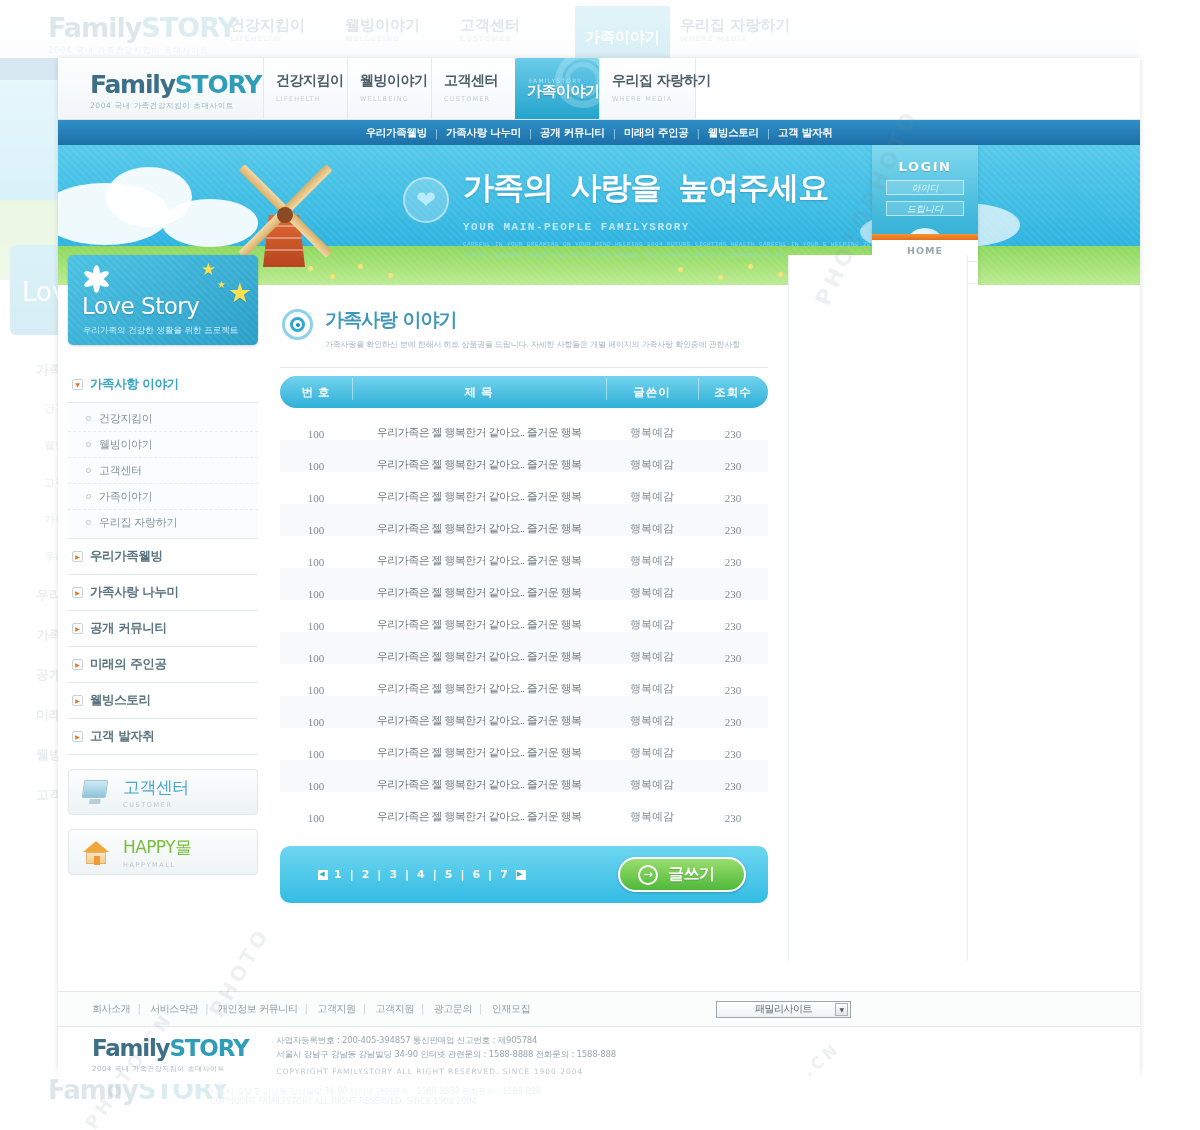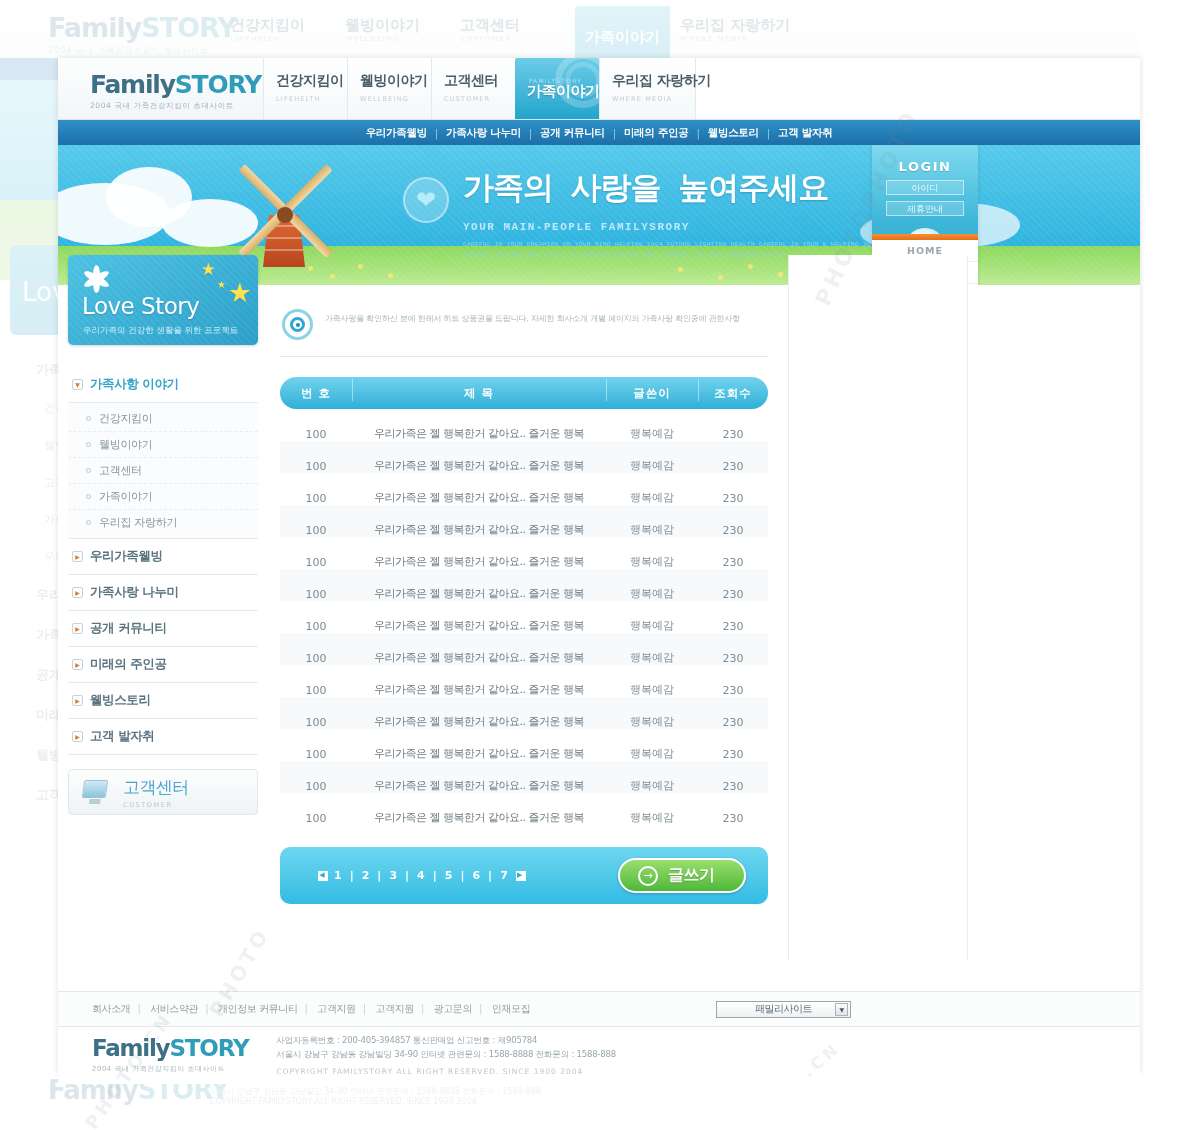--- a/index.html
+++ b/index.html
@@ -144,21 +144,21 @@
   
   .loginbox {
     position:absolute; right:162px; top:0; width:106px; height:176px;
     background:linear-gradient(#7fd9ee,#3cb5d8 45%,#2aa3c9);
     box-shadow:0 0 4px rgba(0,0,0,.12); text-align:center; padding-top:14px; overflow:hidden;
   }
   .loginbox .ttl { color:#ffffff; font-size:13px; font-weight:bold; letter-spacing:1.5px;
                    text-shadow:0 1px 1px rgba(0,0,0,.2); }
   .loginbox .fld { width:78px; height:15px; margin:6px auto 0; background:rgba(255,255,255,.16);
                    border:1px solid rgba(255,255,255,.55); color:#e8fbff; font-size:9px;
-                   line-height:14px; cursor:text; }
+                   line-height:14px; cursor:text;font-style:italic; }
   .loginbox .inbtn {
     width:42px; height:42px; border-radius:50%; margin:12px auto 0;
     background:radial-gradient(circle at 35% 30%, #ffffff, #cfeef8 45%, #7fc9e0);
     color:#3d7f96; font-size:17px; font-weight:bold; line-height:42px; cursor:pointer;
     box-shadow:0 2px 3px rgba(0,0,0,.15);
   }
   .orangebar { position:absolute; right:162px; top:176px; width:106px; height:6px;
                background:linear-gradient(#f79133,#e2701a); }
   .rightmenu { position:absolute; right:162px; top:182px; width:106px; }
   .rightmenu div {
@@ -253,21 +253,21 @@
   .selbox {
     width:70px; height:17px; border:1px solid #9aa7ad; background:linear-gradient(#ffffff,#eef1f2);
     font-size:10px; color:#55676f; display:flex; align-items:center; justify-content:space-between;
     padding:0 2px 0 8px; cursor:pointer; letter-spacing:-0.5px;
   }
   .selbox .ar { width:13px; height:13px; background:linear-gradient(#fcfcfc,#dfe4e6);
                 border:1px solid #a9b4b9; display:flex; align-items:center; justify-content:center;
                 font-size:6px; color:#4a5a61; }
   .srch-input { width:120px; height:17px; border:1px solid #b6c4ca; background:#ffffff; cursor:text; }
 
-  .tbl { margin-top:20px; }
+  .tbl { margin-top:8px;font-family:Liberation Serif, serif; }
   .tbl .thead {
     height:32px; border-radius:16px; display:flex; align-items:center; color:#ffffff;
     font-size:11.5px; font-weight:bold; letter-spacing:1px;
     background:linear-gradient(#72d2ec,#2fb0d8);
   }
   .tbl .thead .c { text-align:center; position:relative; }
   .tbl .thead .c + .c:before { content:""; position:absolute; left:0; top:-7px; height:22px;
                                width:1px; background:rgba(255,255,255,.45);}
   .c-no { width:72px; } .c-ti { flex:1; } .c-au { width:92px; } .c-hi { width:70px; }
   .tbl .row { display:flex; align-items:flex-end; height:32px; font-size:11px; color:#7e8d94; }
@@ -459,21 +459,21 @@
     </div>
     <div class="hero-text">
       <div class="t1">가족의 사랑을 높여주세요</div>
       <div class="t2">YOUR MAIN-PEOPLE FAMILYSRORY</div>
       <div class="t3">CAREFUL IN YOUR DREAMING  ON YOUR MIND HELPING 2004 FUTURE LIGHTING HEALTH CAREFUL IN YOUR E HELPING 2004 FUTURE LIGHTING HEALT FULL MY COUNTRY HAVING FEEL CAREFUL IN YOUR DREAMING  SA YO</div>
     </div>
 
     <div class="loginbox">
       <div class="ttl">LOGIN</div>
       <div class="fld">아이디</div>
-      <div class="fld">제휴안내</div>
+      <div class="fld">드립니다</div>
       <div class="inbtn">IN</div>
     </div>
   </div>
 
   <div class="orangebar"></div>
   <div class="rightmenu">
     <div>HOME</div>
     <div>SITEMAP</div>
     <div>CONTACT US</div>
     <div>COMPANY</div>
@@ -558,31 +558,42 @@
 
       <div class="bannerbtn cs">
         <div class="ic">
             <span class="mon"></span>
           </div>
         <div class="txt">
           <div class="ko">고객센터</div>
           <div class="en">CUSTOMER</div>
         </div>
       </div>
+      <div class="bannerbtn hm">
+        <div class="ic">
+            <span class="house"></span>
+            <span class="hb"></span>
+          </div>
+        <div class="txt">
+          <div class="ko">HAPPY몰</div>
+          <div class="en">HAPPYMALL</div>
+        </div>
+      </div>
     </div>
 
     <div class="content">
       <div class="page-head">
         <div class="target">
             <div class="i1">
               <div class="i2"></div>
             </div>
           </div>
         <div>
-          <div class="dd">가족사랑을 확인하신 분에 한해서 히트 상품권을 드립니다. 자세한 회사소개 개별 페이지의 가족사랑 확인중에 관한사항</div>
+          <div class="tt">가족사랑 이야기</div>
+          <div class="dd">가족사랑을 확인하신 분에 한해서 히트 상품권을 드립니다. 자세한 사항들은 개별 페이지의 가족사랑 확인중에 관한사항</div>
         </div>
       </div>
       <div class="hr"></div>
 
 
       <div class="tbl">
         <div class="thead">
           <div class="c c-no">번 호</div>
           <div class="c c-ti">제 목</div>
           <div class="c c-au">글쓴이</div>

